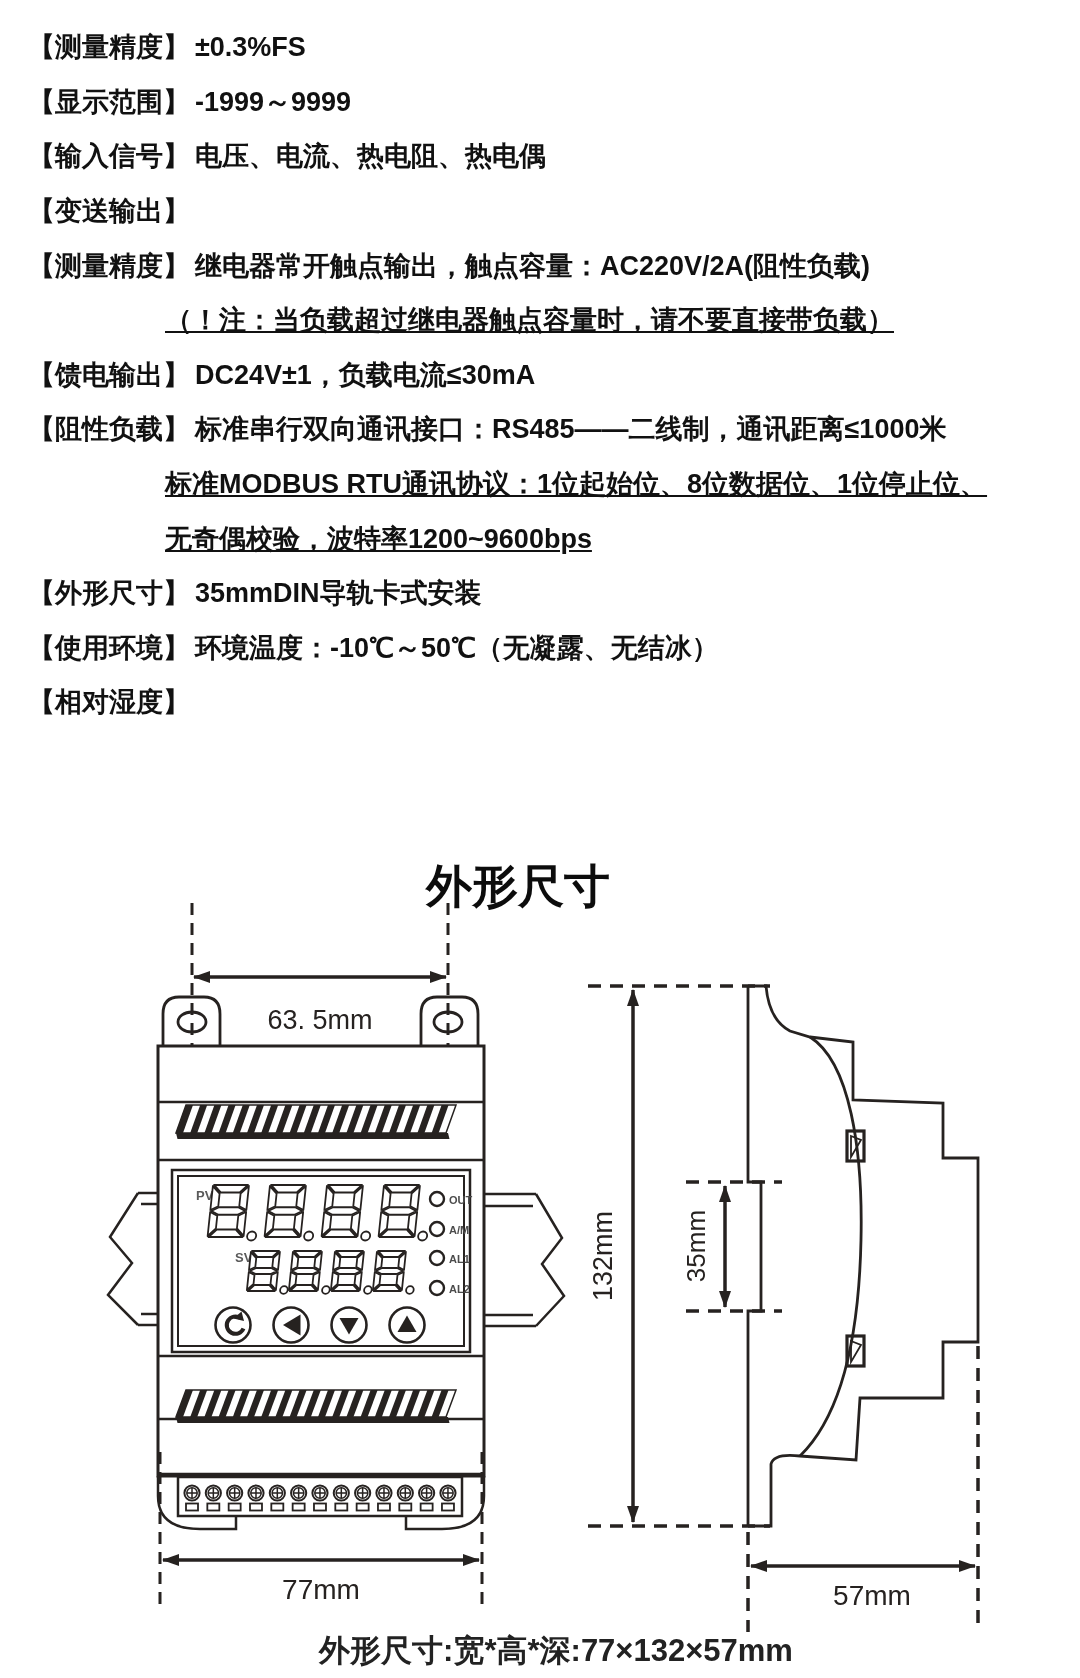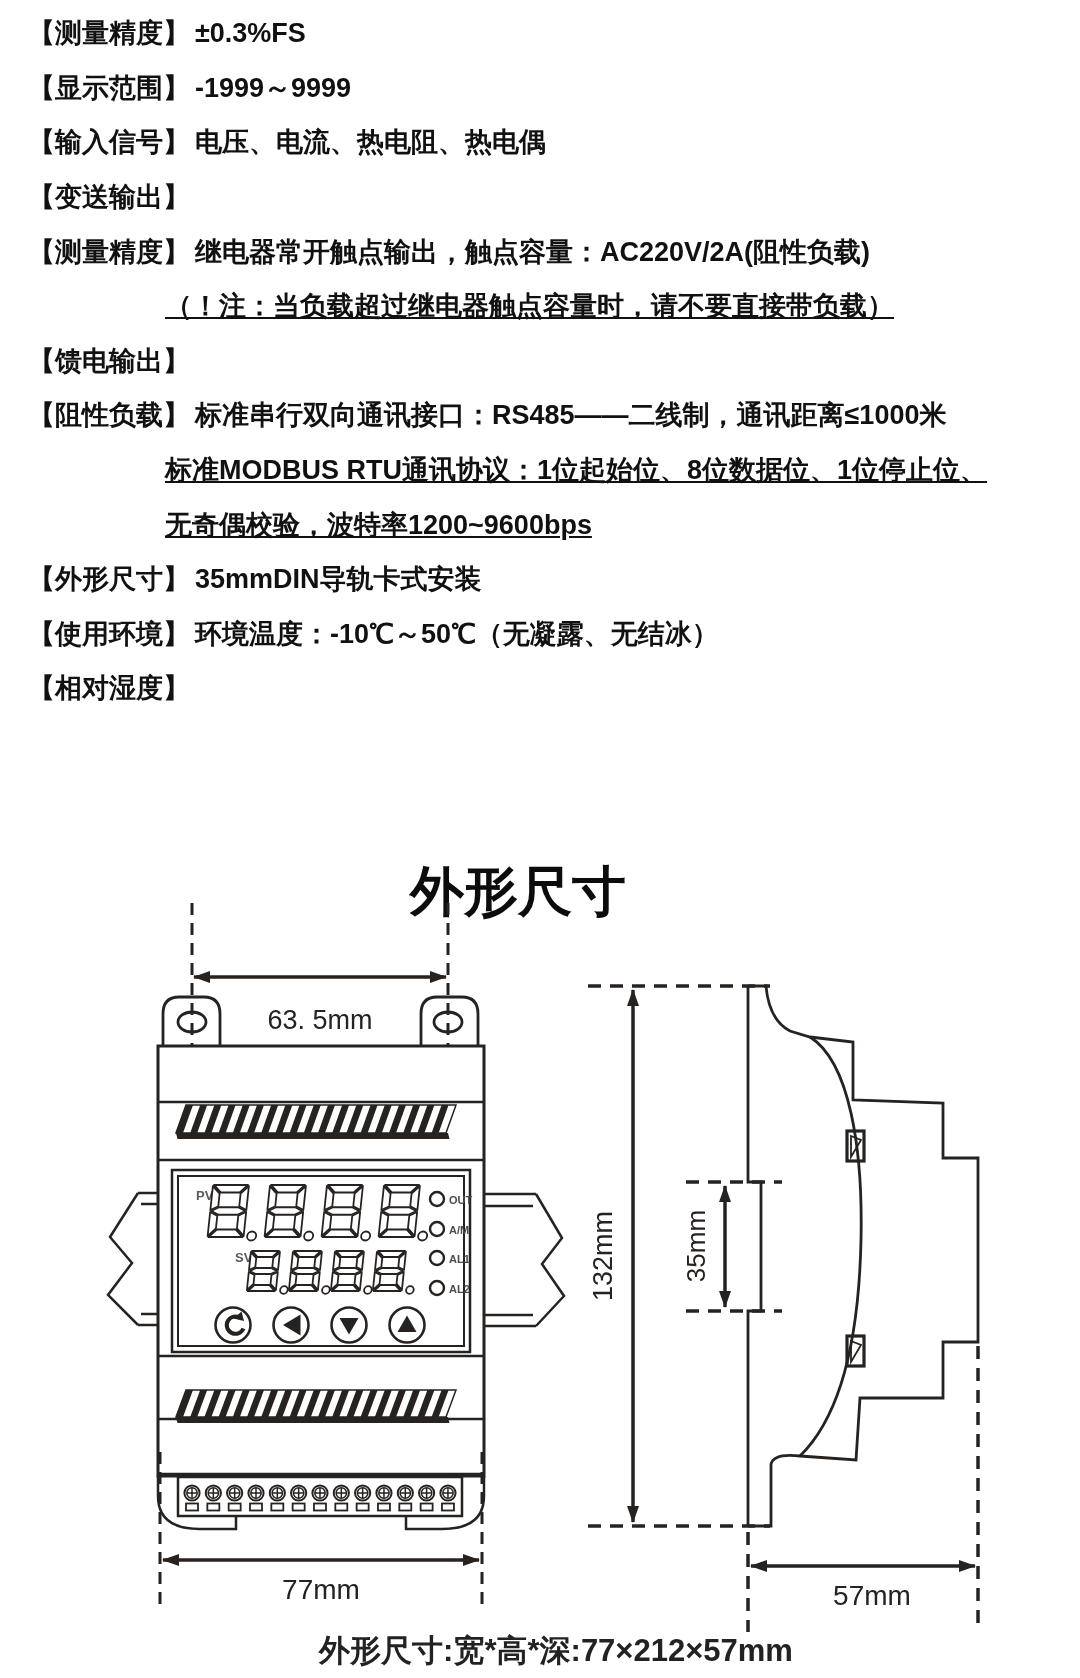--- a/index.html
+++ b/index.html
@@ -1,21 +1,21 @@
 <!DOCTYPE html>
 <html><head>
 <meta charset="utf-8">
 <style>
   html,body{margin:0;padding:0;background:#ffffff;}
   body{width:1080px;height:1678px;position:relative;font-family:"Liberation Sans",sans-serif;color:#1b1b1b;overflow:hidden;}
-  .specs{position:absolute;left:28px;top:6px;width:1040px;}
+  .specs{position:absolute;left:28px;top:20px;width:1040px;}
   .spec-line{height:54.6px;display:flex;align-items:center;font-size:27px;font-weight:700;color:#111;white-space:nowrap;}
   .spec-line .lbl{margin-right:5px;}
   .spec-line.indent{padding-left:137px;text-decoration:underline;}
-  .sec-title{position:absolute;left:518px;top:856px;transform:translateX(-50%);font-size:54px;font-weight:800;color:#0c0c0c;white-space:nowrap;}
+  .sec-title{position:absolute;left:518px;top:856px;transform:translateX(-50%);font-size:46px;font-weight:800;color:#0c0c0c;white-space:nowrap;}
   .caption{position:absolute;left:556px;top:1630px;transform:translateX(-50%);font-size:31px;font-weight:700;color:#222;white-space:nowrap;}
   svg{position:absolute;left:0;top:880px;}
   text{font-family:"Liberation Sans",sans-serif;}
 </style>
 </head>
 <body>
 
 <div class="specs">
   <div class="spec-line">
       <span class="lbl">【测量精度】</span>
@@ -34,20 +34,21 @@
     </div>
   <div class="spec-line">
       <span class="lbl">【测量精度】</span>
       <span>继电器常开触点输出，触点容量：AC220V/2A(阻性负载)</span>
     </div>
   <div class="spec-line indent">
       <span>（！注：当负载超过继电器触点容量时，请不要直接带负载）</span>
     </div>
   <div class="spec-line">
       <span class="lbl">【馈电输出】</span>
+      <span>DC24V±1，负载电流≤30mA</span>
     </div>
   <div class="spec-line">
       <span class="lbl">【阻性负载】</span>
       <span>标准串行双向通讯接口：RS485——二线制，通讯距离≤1000米</span>
     </div>
   <div class="spec-line indent">
       <span>标准MODBUS RTU通讯协议：1位起始位、8位数据位、1位停止位、</span>
     </div>
   <div class="spec-line indent">
       <span>无奇偶校验，波特率1200~9600bps</span>
@@ -364,13 +365,13 @@
       <polygon points="370.6,1390 377.6,1390 367.6,1417 360.6,1417" fill="#262220"></polygon>
       <polygon points="384.79999999999995,1390 391.79999999999995,1390 381.79999999999995,1417 374.79999999999995,1417" fill="#262220"></polygon>
       <polygon points="399,1390 406,1390 396,1417 389,1417" fill="#262220"></polygon>
       <polygon points="413.2,1390 420.2,1390 410.2,1417 403.2,1417" fill="#262220"></polygon>
       <polygon points="427.4,1390 434.4,1390 424.4,1417 417.4,1417" fill="#262220"></polygon>
       <polygon points="441.6,1390 448.6,1390 438.6,1417 431.6,1417" fill="#262220"></polygon>
       <polygon points="176,1417 448,1417 449.5,1423 177.5,1423" fill="#262220"></polygon>
     </g>
   </svg>
 
-<div class="caption">外形尺寸:宽*高*深:77×212×57mm</div>
+<div class="caption">外形尺寸:宽*高*深:77×132×57mm</div>
 
 </body></html>

